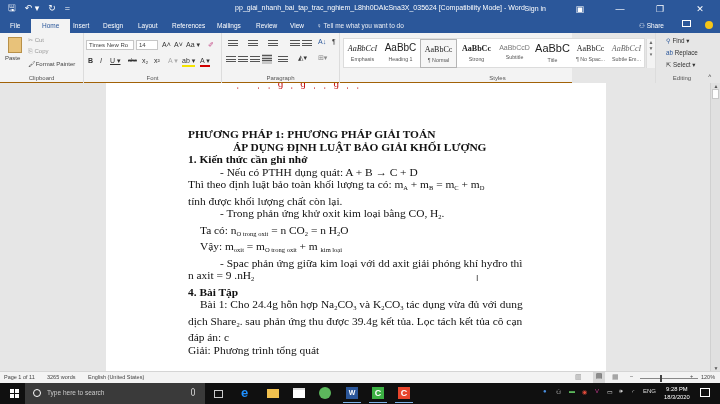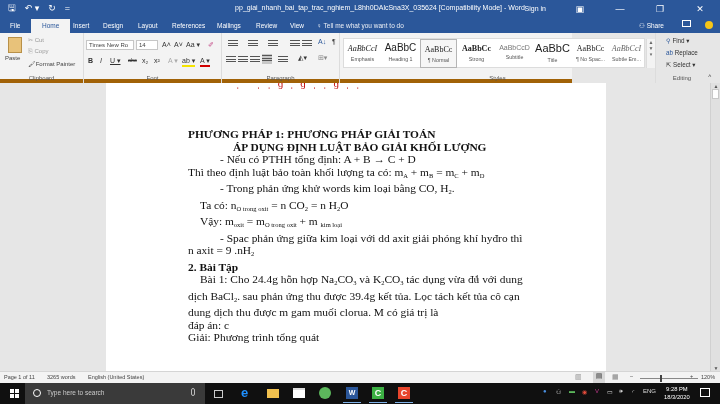--- a/index.html
+++ b/index.html
@@ -15,21 +15,21 @@
 .titlebar .wbtn{width:40px;text-align:center;font-size:9px;}
 
 .tabbar{position:absolute;left:0;top:17px;width:720px;height:16px;background:#2b579a;color:#fff;font-size:6.5px;}
 .tab{position:absolute;top:2px;height:14px;line-height:14px;padding:0 2px;}
 .tab.active{background:#f3f3f3;color:#2b579a;padding:0 11px;}
 .tellme{position:absolute;left:317px;top:2px;line-height:14px;opacity:.9;}
 .share{position:absolute;left:639px;top:2px;line-height:14px;}
 .comment-ic{position:absolute;left:682px;top:3px;width:9px;height:7px;border:1px solid #fff;}
 .smiley{position:absolute;left:705px;top:4px;width:8px;height:8px;border-radius:50%;background:#f5c518;}
 
-.ribbon{position:absolute;left:0;top:33px;width:572px;height:50px;background:#f3f3f3;border-bottom:4px solid #a16207;font-size:6px;color:#444;}
+.ribbon{position:absolute;left:0;top:33px;width:572px;height:50px;background:#f3f3f3;border-bottom:1px solid #a16207;font-size:6px;color:#444;}
 .grp{position:absolute;top:0;height:50px;border-right:1px solid #dcdcdc;}
 .grplabel{position:absolute;bottom:2px;left:0;right:0;text-align:center;font-size:6px;color:#555;}
 .paste-ic{position:absolute;left:8px;top:4px;width:14px;height:16px;background:#e8c27a;border:1px solid #b89048;}
 .paste-lbl{position:absolute;left:5px;top:22px;font-size:6px;}
 .cb-item{position:absolute;left:28px;font-size:6px;color:#444;}
 .cb-item.dis{color:#999;}
 .fontbox{position:absolute;left:86px;top:7px;width:48px;height:10px;border:1px solid #c6c6c6;background:#fff;font-size:6px;line-height:8px;padding-left:2px;}
 .sizebox{position:absolute;left:136px;top:7px;width:22px;height:10px;border:1px solid #c6c6c6;background:#fff;font-size:6px;line-height:8px;padding-left:2px;}
 .fbtn{position:absolute;font-size:7px;color:#333;}
 .pbtn{position:absolute;width:10px;height:8px;}
@@ -240,31 +240,32 @@
     </div>
     <span style="position:absolute;left:708px;top:40px;font-size:6px">˄</span>
   </div>
 
   <div class="docarea">
     <div class="page">
       <div class="redline">ˌ ˈ ˌ ˌ ɡ ˌ ɡ   ˌ ˌ ɡ ˌ ˌ</div>
       <div class="doc">
         <p class="h" style="margin-top:18px">PHƯƠNG PHÁP 1:          PHƯƠNG PHÁP GIẢI TOÁN</p>
         <p class="h" style="padding-left:45px">ÁP DỤNG ĐỊNH LUẬT BẢO GIẢI KHỐI LƯỢNG</p>
-        <p style="padding-left:32px">- Nếu có PTHH tổng định: A + B → C + D</p>
+        <p class="h">1. Kiến thức cần ghi nhớ</p>
+        <p style="padding-left:32px">- Nếu có PTHH dụng quát: A + B → C + D</p>
         <p><span>Thì theo định luật bảo toàn khối lượng ta có: m</span><sub>A</sub> + m<sub>B</sub> = m<sub>C</sub> + m<sub>D</sub></p>
-        <p style="padding-left:32px"><span>- Trong phản ứng khử words kim loại bằng CO, H</span><sub>2</sub>.</p>
+        <p>tính được khối lượng chất còn lại.</p>
+        <p style="padding-left:32px"><span>- Trong phản ứng khử oxit kim loại bằng CO, H</span><sub>2</sub>.</p>
         <p style="padding-left:12px"><span>Ta có: n</span><sub>O trong oxit</sub> = n CO<sub>2</sub> = n H<sub>2</sub>O</p>
         <p style="padding-left:12px"><span>Vậy: m</span><sub>oxit</sub> = m<sub>O trong oxit</sub> + m <sub>kim loại</sub></p>
         <p style="padding-left:32px">- Spac phản ứng giữa kim loại với dd axit  giải phóng khí hyđro thì</p>
         <p><span>n axit  = 9 .nH</span><sub>2</sub></p>
-        <p class="h">2. Bài Tập</p>
+        <p class="h">4. Bài Tập</p>
         <p style="padding-left:12px"><span>Bài 1: Cho 24.4g hỗn hợp Na</span><sub>2</sub>CO<sub>3</sub> và K<sub>2</sub>CO<sub>3</sub> tác dụng vừa đủ với dung</p>
-        <p><span>dịch BaCl</span><sub>2</sub>. sau phản ứng thu được 39.4g kết tủa. Lọc tách kết tủa cô cạn</p>
-        <p>dung dịch thu được m gam muối clorua. M có giá trị là</p>
+        <p><span>dịch Share</span><sub>2</sub>. sau phản ứng thu được 39.4g kết tủa. Lọc tách kết tủa cô cạn</p>
         <p>đáp án: c</p>
         <p>Giải:  Phương trình tổng quát</p>
       </div>
     </div>
     <div class="cursor">I</div>
   </div>
   <div class="vscroll">
     <div class="arr" style="top:0">▲</div>
     <div class="thumb"></div>
     <div class="arr" style="bottom:0">▼</div>

